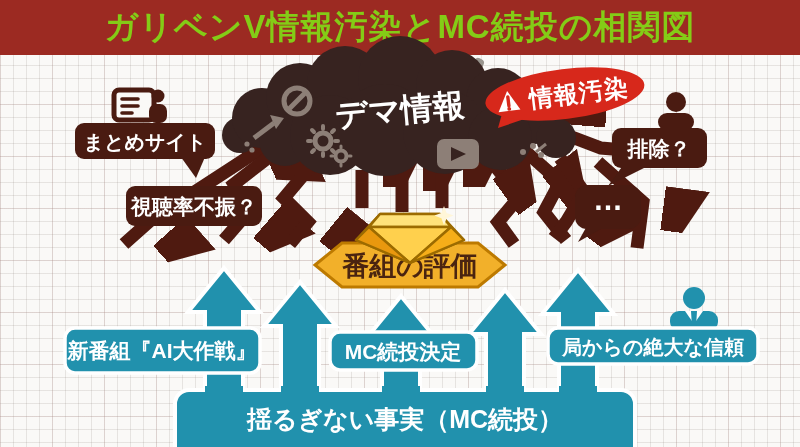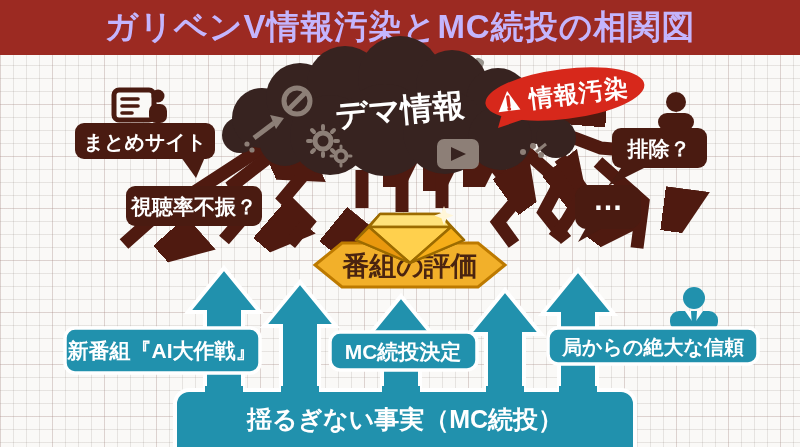--- a/index.html
+++ b/index.html
@@ -11,21 +11,21 @@
       linear-gradient(rgba(125,115,110,.16) 1px, transparent 1px) 0 0/13px 13px,
       linear-gradient(90deg, rgba(125,115,110,.16) 1px, transparent 1px) 0 0/13px 13px,
       #faf9f7;
     font-family:"Liberation Sans","DejaVu Sans",sans-serif;
   }
   #titlebar{
     position:absolute;left:0;top:0;width:800px;height:55px;
     background:#9c2a22;display:flex;align-items:center;justify-content:center;
   }
   #titlebar .title{
-    color:#c4b5fd;font-size:33px;font-weight:bold;letter-spacing:1px;white-space:nowrap;
+    color:#84cc16;font-size:33px;font-weight:bold;letter-spacing:1px;white-space:nowrap;
   }
   svg{position:absolute;left:0;top:0;}
   text{font-family:"Liberation Sans","DejaVu Sans",sans-serif;font-weight:bold;}
   .wtxt{fill:#ffffff;}
 </style>
 </head>
 <body>
 
 <div id="stage">
 

